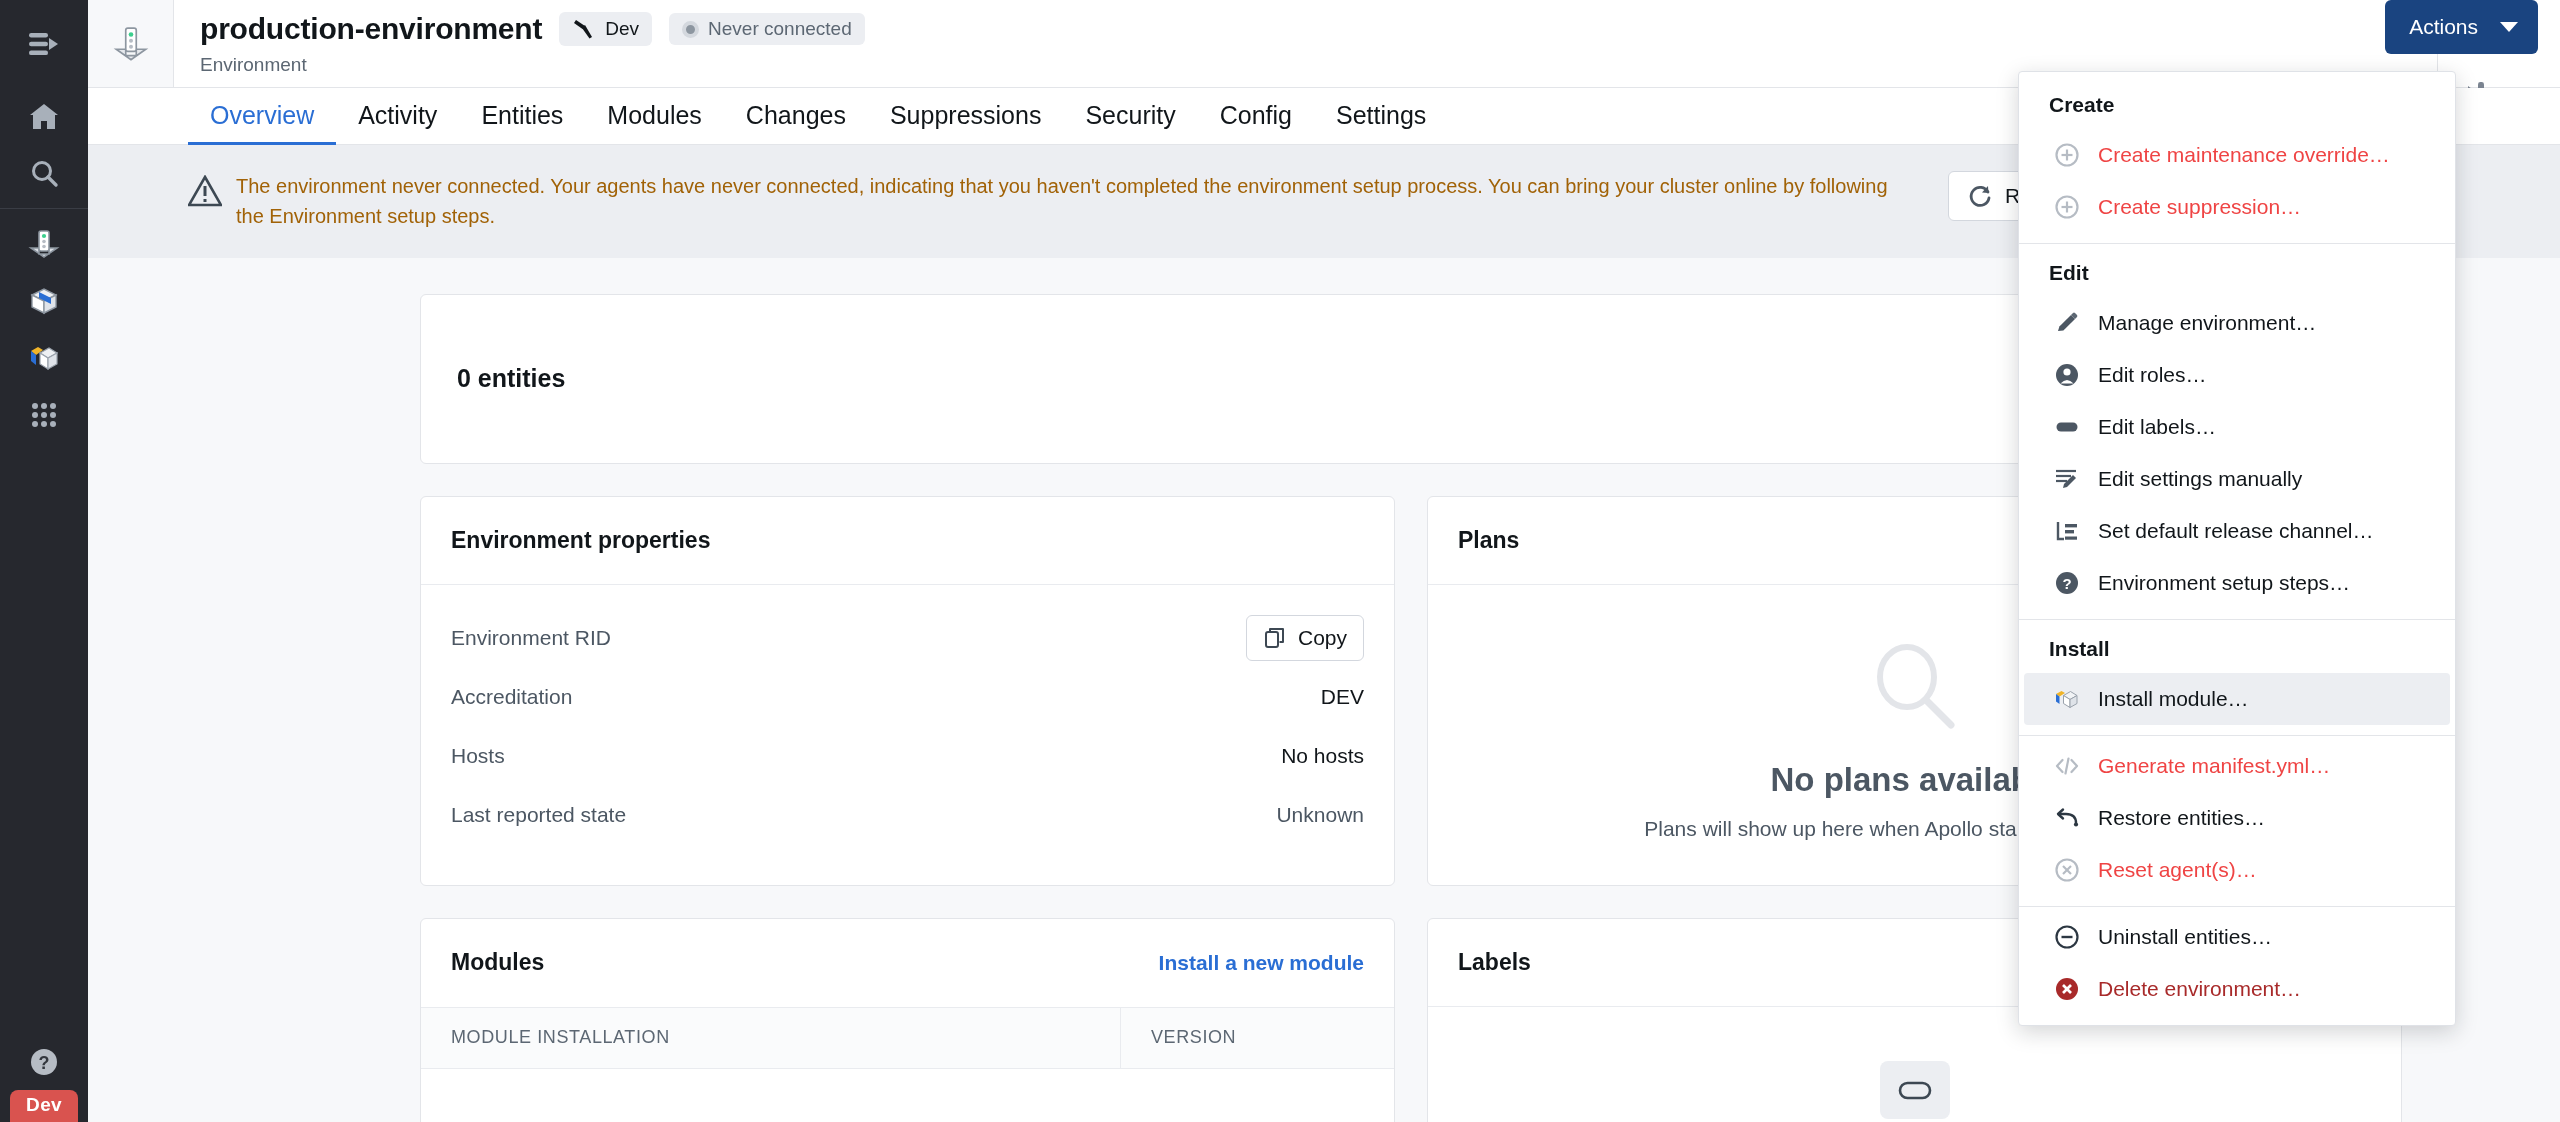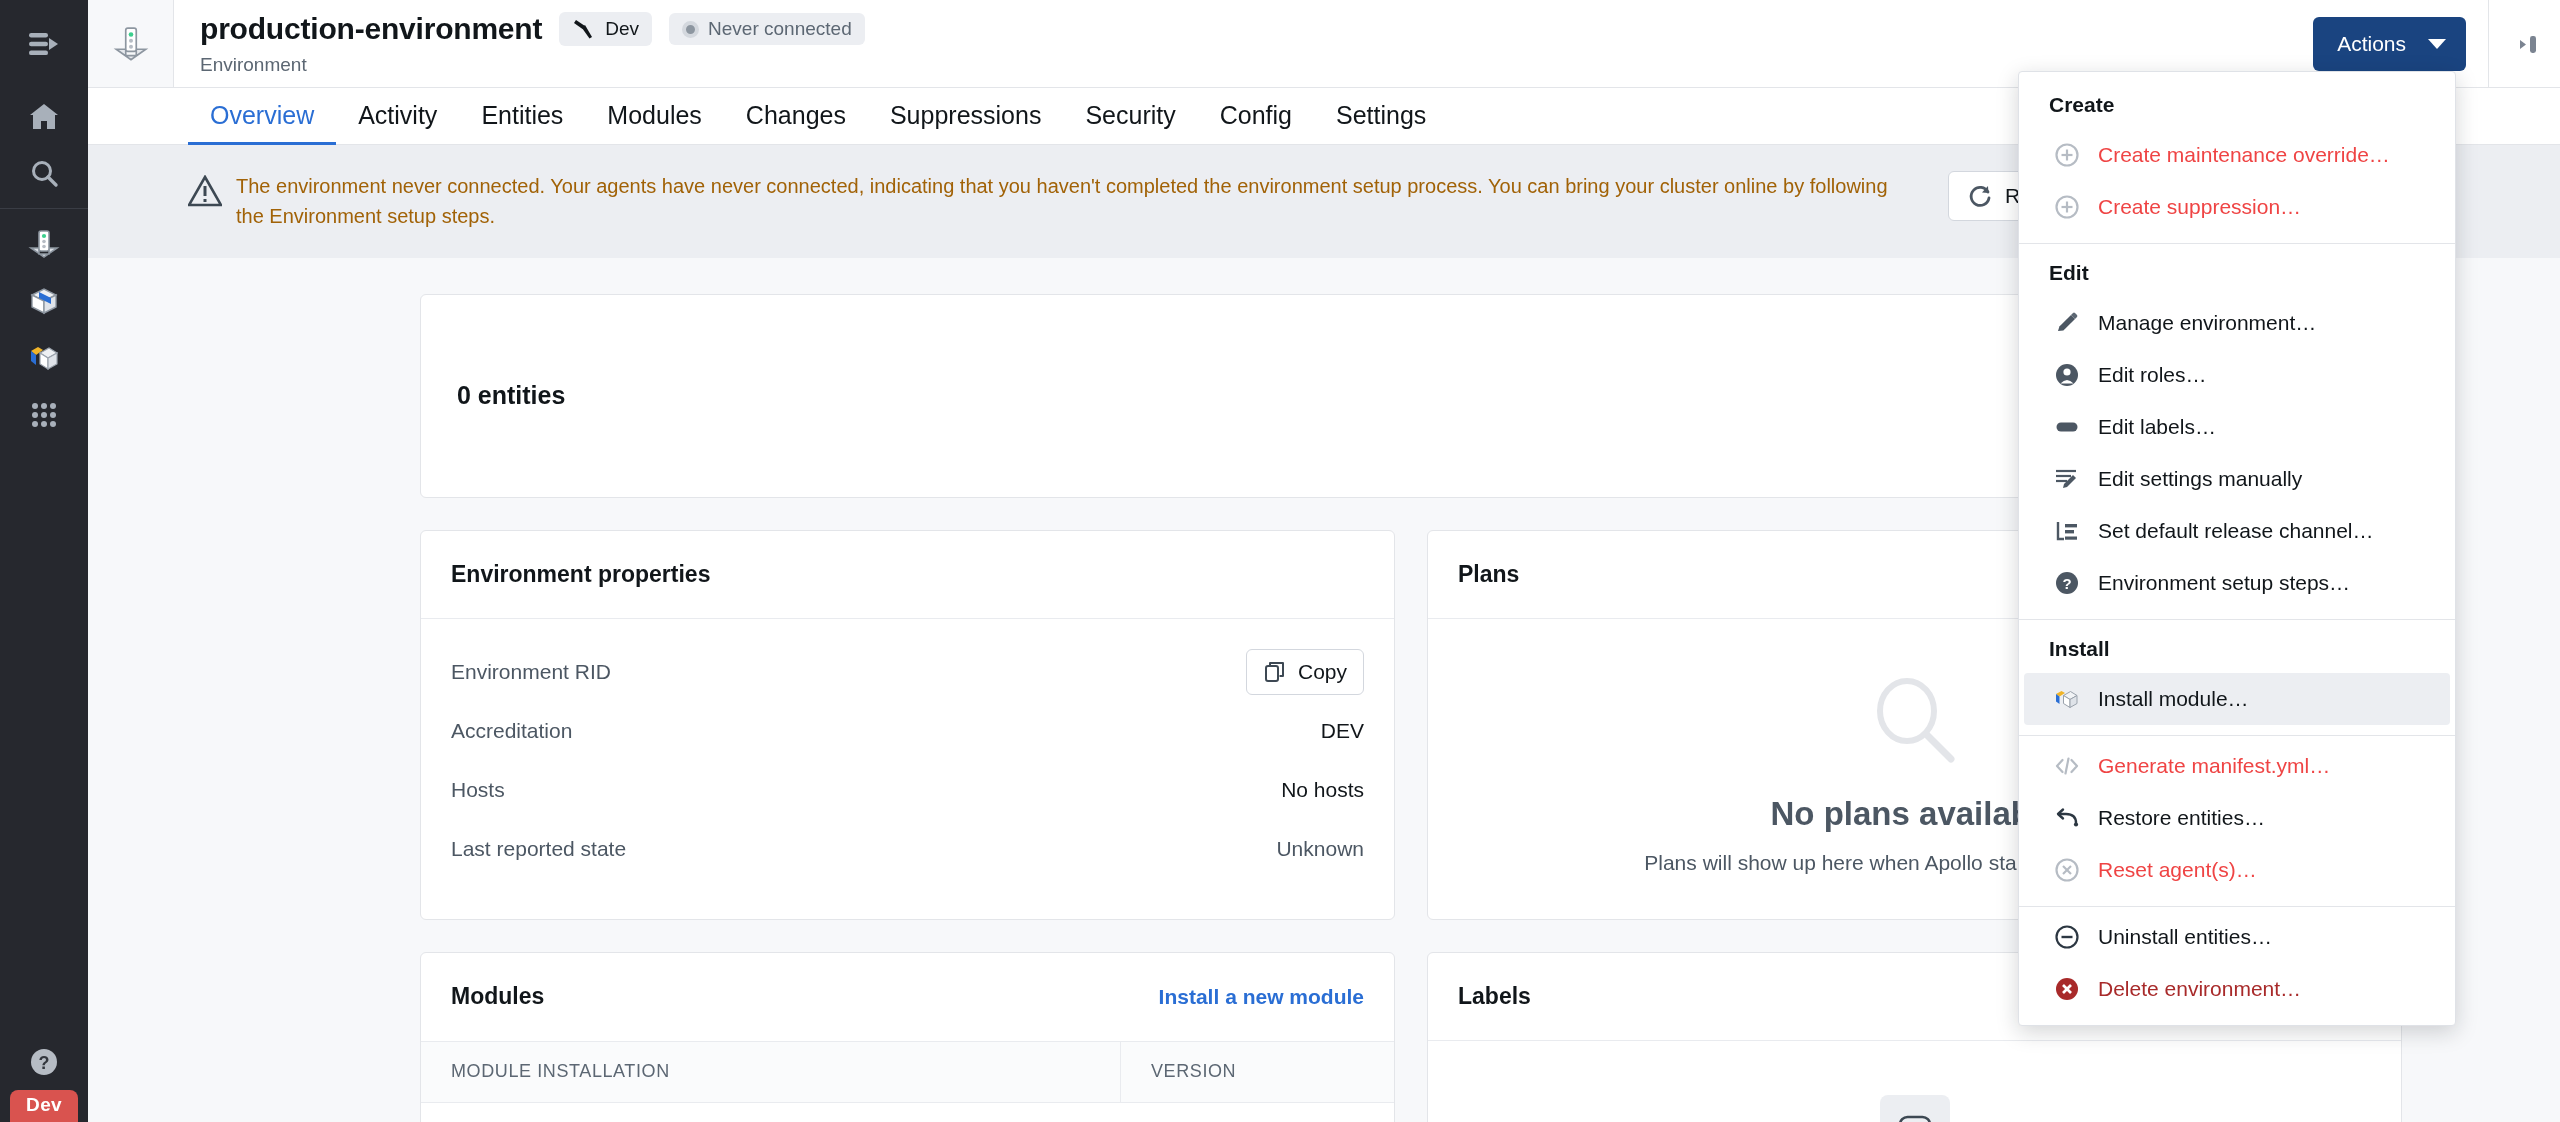--- a/index.html
+++ b/index.html
@@ -60,21 +60,21 @@
     background: #eceef2; border-radius: 6px; padding: 5px 13px;
     font-size: 19px; color: #11161a; white-space: nowrap;
   }
   .chip.status { color: #5c6773; }
   .dot-gray {
     width: 17px; height: 17px; border-radius: 50%;
     background: #8d96a0; border: 4px solid #d4d8de;
   }
   .subtitle { font-size: 19px; color: #5c6773; margin-top: 8px; }
   .header-right {
-    display: flex; align-items: center; gap: 0; padding-right: 0;
+    display: flex; align-items: center; gap: 0; padding-right: 0; flex-direction: column;
   }
   .actions-wrap { padding: 0 22px 0 0; display:flex; align-items:center; height:100%; }
   .actions-btn {
     background: #1a4480; color: #fff; border: none; border-radius: 6px;
     font-size: 21px; padding: 0 20px 0 24px; height: 54px;
     display: inline-flex; align-items: center; gap: 22px; cursor: pointer;
     font-family: "Liberation Sans", sans-serif;
   }
   .caret-down { width: 0; height: 0; border-left: 9px solid transparent; border-right: 9px solid transparent; border-top: 10px solid #fff; }
   .collapse-cell {
@@ -141,21 +141,21 @@
   }
   .prop-val { color: #11161a; }
   .prop-val.muted { color: #4c5763; }
   .copy-btn {
     background: #fff; border: 1px solid #d3d7de; border-radius: 6px;
     height: 46px; padding: 0 16px; display: inline-flex; align-items: center; gap: 11px;
     font-size: 21px; color: #11161a; cursor: pointer;
     font-family: "Liberation Sans", sans-serif;
   }
 
-  .entities-card { height: 204px; display: flex; align-items: center; padding: 0 36px; }
+  .entities-card { height: 170px; display: flex; align-items: center; padding: 0 36px; }
   .entities-count { font-size: 25px; font-weight: bold; color: #11161a; }
 
   .empty {
     display: flex; flex-direction: column; align-items: center; justify-content: center;
     padding: 30px 0 18px 0;
   }
   .empty-title { font-size: 33px; font-weight: bold; color: #4c5763; margin-top: 26px; }
   .empty-sub { font-size: 21px; color: #4c5763; margin-top: 18px; text-align: center; white-space: nowrap; }
   .label-chip-box {
     width: 70px; height: 58px; background: #eceef2; border-radius: 8px;

